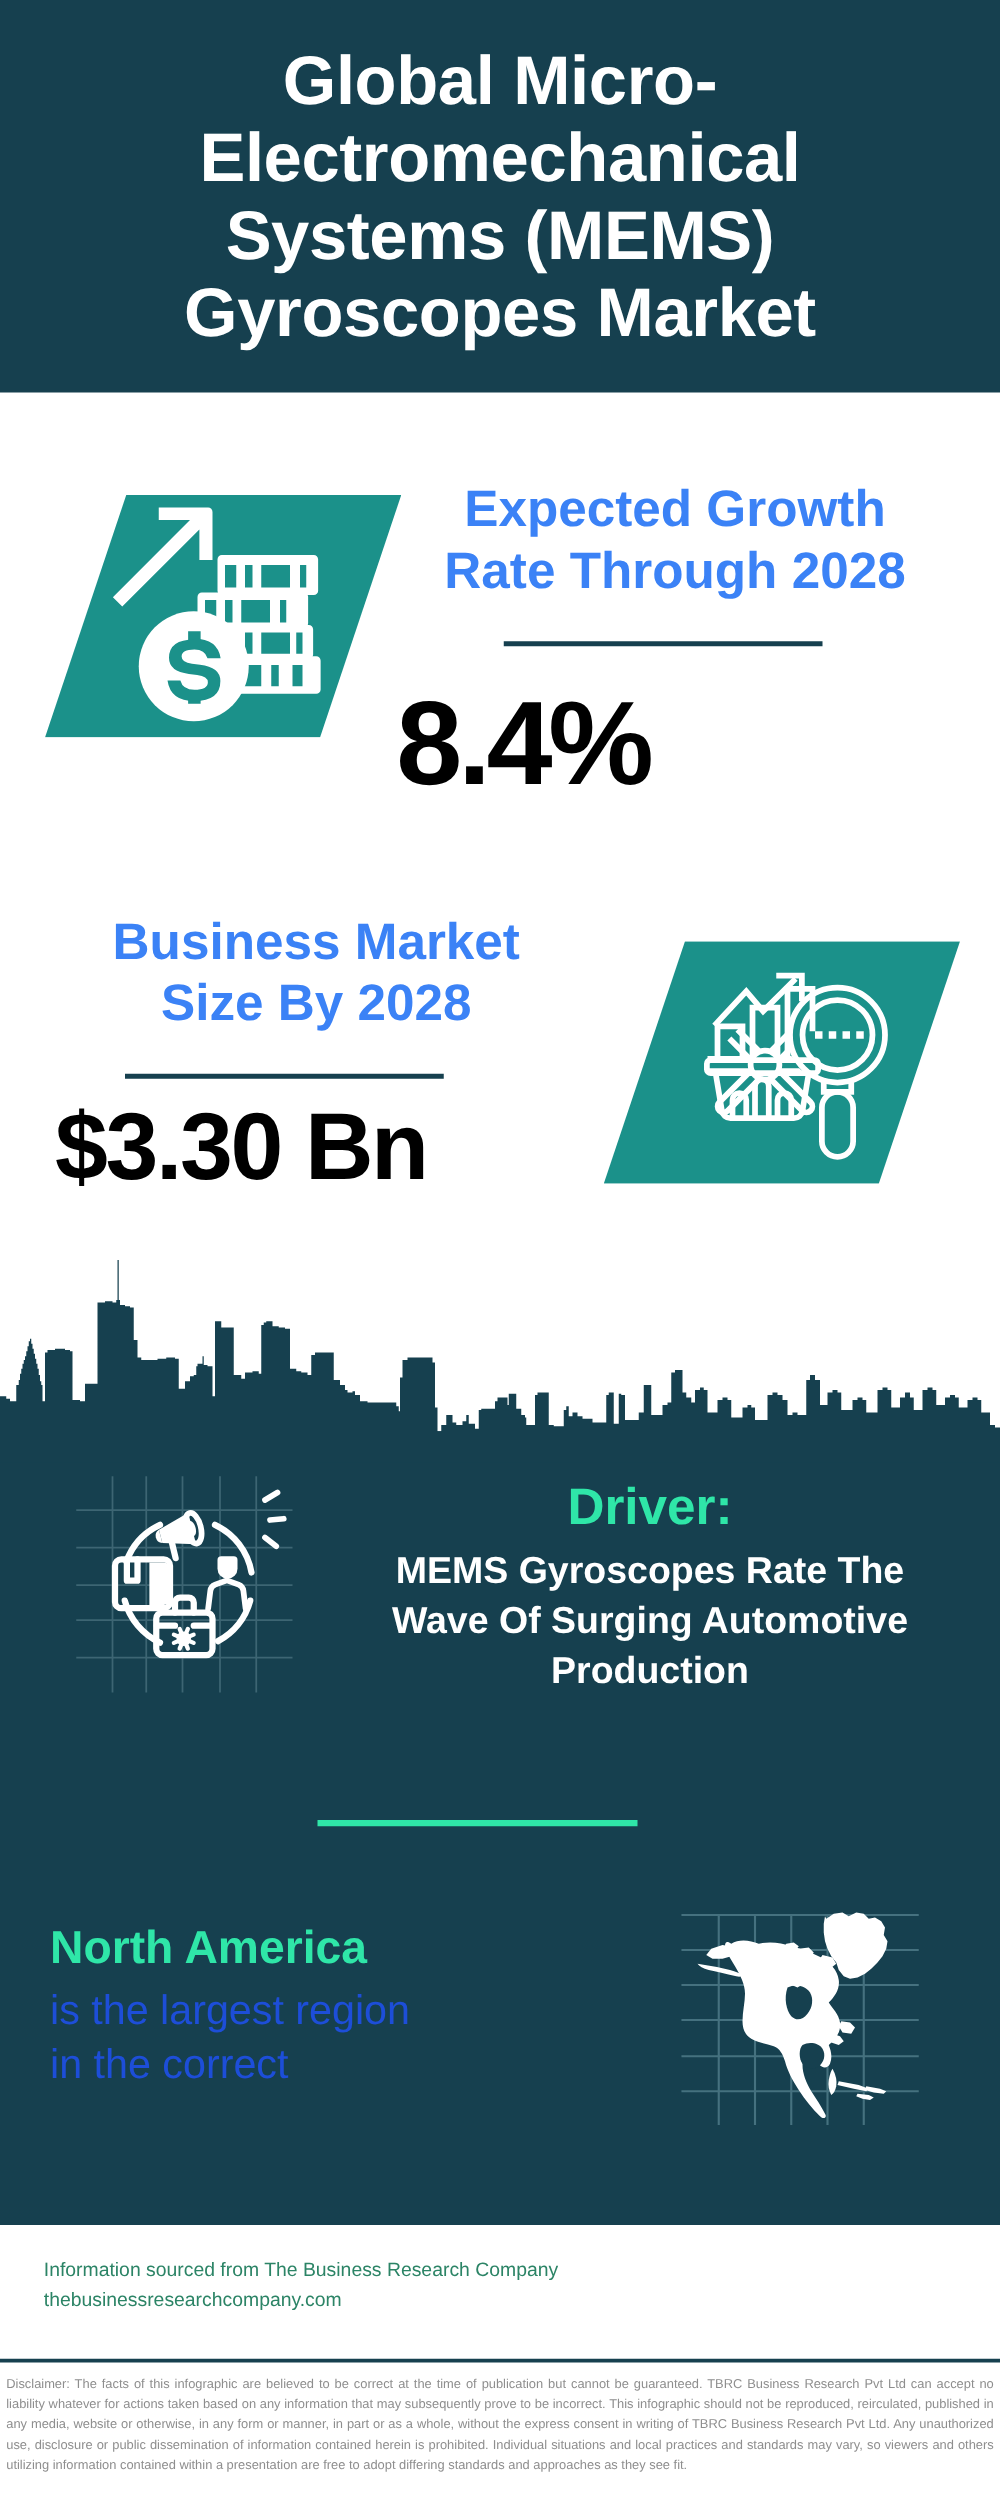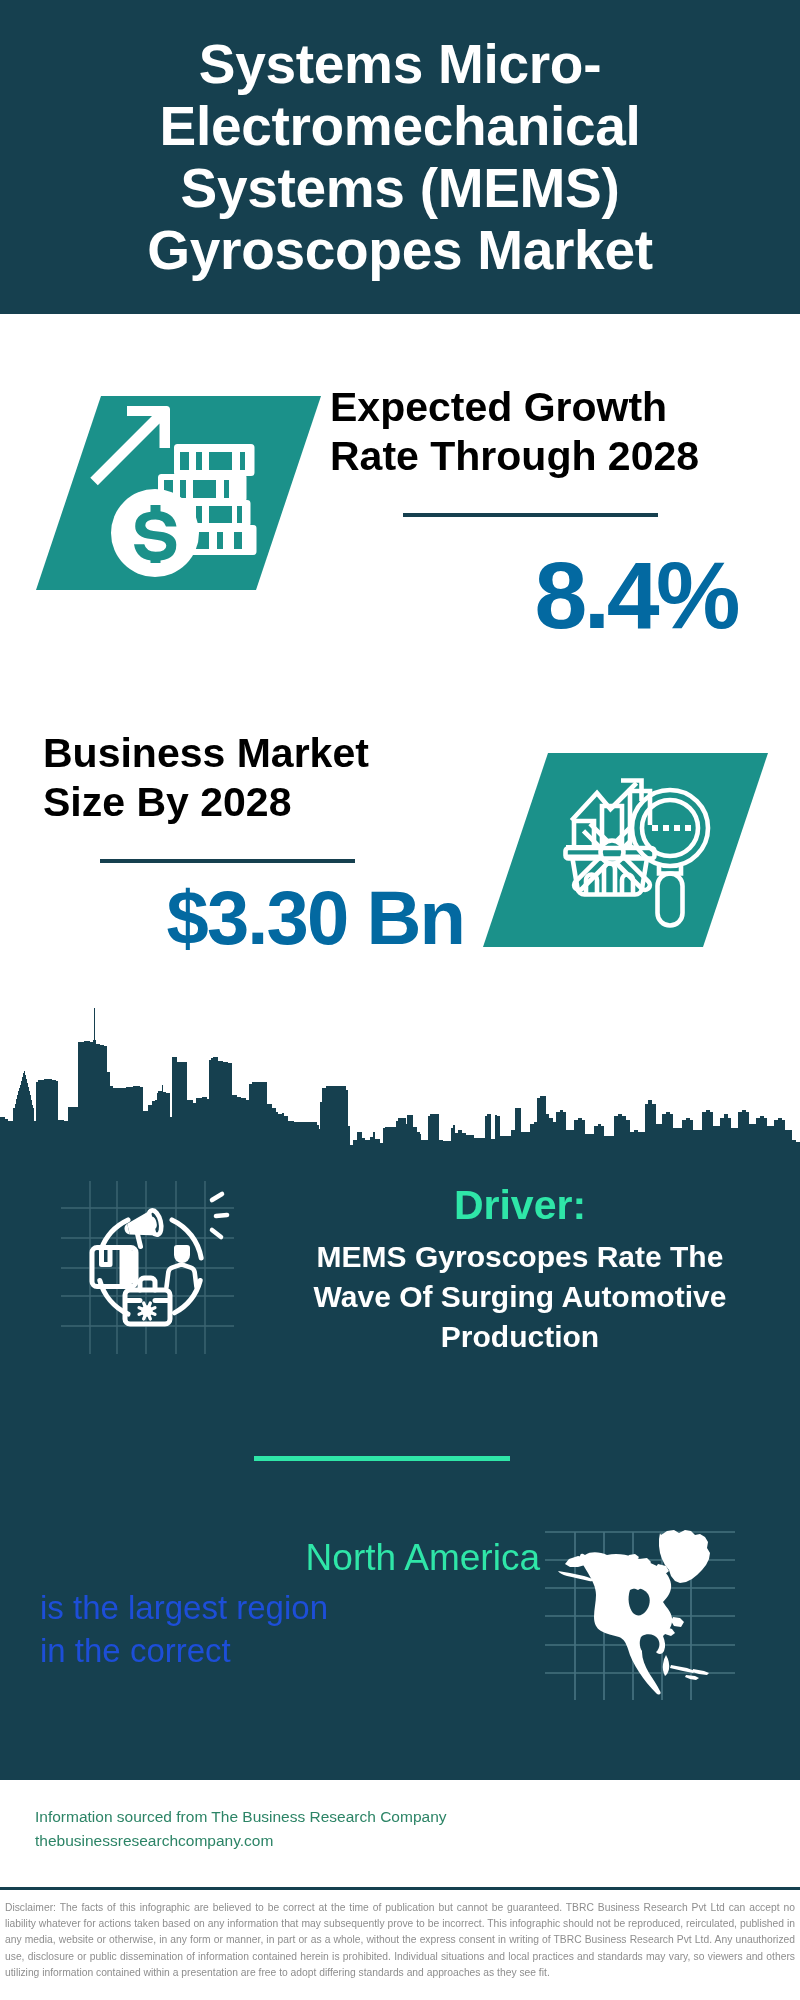--- a/index.html
+++ b/index.html
@@ -9,40 +9,40 @@
 
   
   .header { position:absolute; left:0; top:0; width:800px; height:314px; background:#16404F; }
   .header-title { position:absolute; left:0; top:0; width:800px; height:314px;
      display:flex; flex-direction:column; align-items:center; justify-content:center;
      color:#ffffff; font-weight:700; font-size:55px; line-height:62px;
      letter-spacing:-0.3px; text-align:center; }
   .header-title span { display:block; white-space:nowrap; }
 
   
-  .stat-label { position:absolute; color:#000000; font-weight:700; font-size:41px;
-     line-height:49px; text-align:left; }
+  .stat-label { position:absolute; color:#3b82f6; font-weight:700; font-size:41px;
+     line-height:49px; text-align:center; }
   .stat-rule { position:absolute; height:4px; background:#16404F; }
-  .stat-value { position:absolute; color:#0369a1; font-weight:700; font-size:95px;
-     line-height:95px; text-align:right; letter-spacing:-3.5px; }
+  .stat-value { position:absolute; color:#000000; font-weight:700; font-size:95px;
+     line-height:95px; text-align:left; letter-spacing:-3.5px; }
 
   .para { position:absolute; background:#1B918A; }
 
   
   .darkband { position:absolute; left:0; width:800px; background:#16404F; }
   .skyline { position:absolute; left:0; width:800px; }
 
   .driver-head { position:absolute; color:#2FE6A8; font-weight:700; font-size:41px;
      line-height:44px; text-align:center; }
   .driver-text { position:absolute; color:#ffffff; font-weight:700; font-size:30px;
      line-height:40px; text-align:center; }
   .mint-rule { position:absolute; height:5px; background:#2FE6A8; }
 
-  .region-head { position:absolute; color:#2FE6A8; font-weight:400; font-size:37px;
-     line-height:45px; text-align:right; }
+  .region-head { position:absolute; color:#2FE6A8; font-weight:700; font-size:37px;
+     line-height:45px; text-align:left; }
   .region-text { position:absolute; color:#1d4ed8; font-weight:400; font-size:33px;
      line-height:43px; text-align:left; }
 
   
   .src { position:absolute; color:#2C8466; font-size:15.5px; line-height:24px;
      font-weight:400; }
   .hr-dark { position:absolute; left:0; width:800px; height:3px; background:#16404F; }
   .disclaimer { position:absolute; color:#8e8e8e; font-size:10.3px; line-height:16.2px;
      text-align:justify; }
   .ico { position:absolute; }
@@ -78,21 +78,21 @@
   #hrdark{ top:1887px; }
   #disc  { left:5px; top:1900px; width:790px; }
 </style>
 </head>
 <body>
 
 <div class="page">
 
   <div class="header">
     <div class="header-title">
-      <span>Systems Micro-</span>
+      <span>Global Micro-</span>
       <span>Electromechanical</span>
       <span>Systems (MEMS)</span>
       <span>Gyroscopes Market</span>
     </div>
   </div>
 
   <div class="para" id="para1"></div>
   <svg id="ic1" class="ico" viewBox="0 0 190 190">
     <g fill="#ffffff" fill-rule="evenodd">
 

